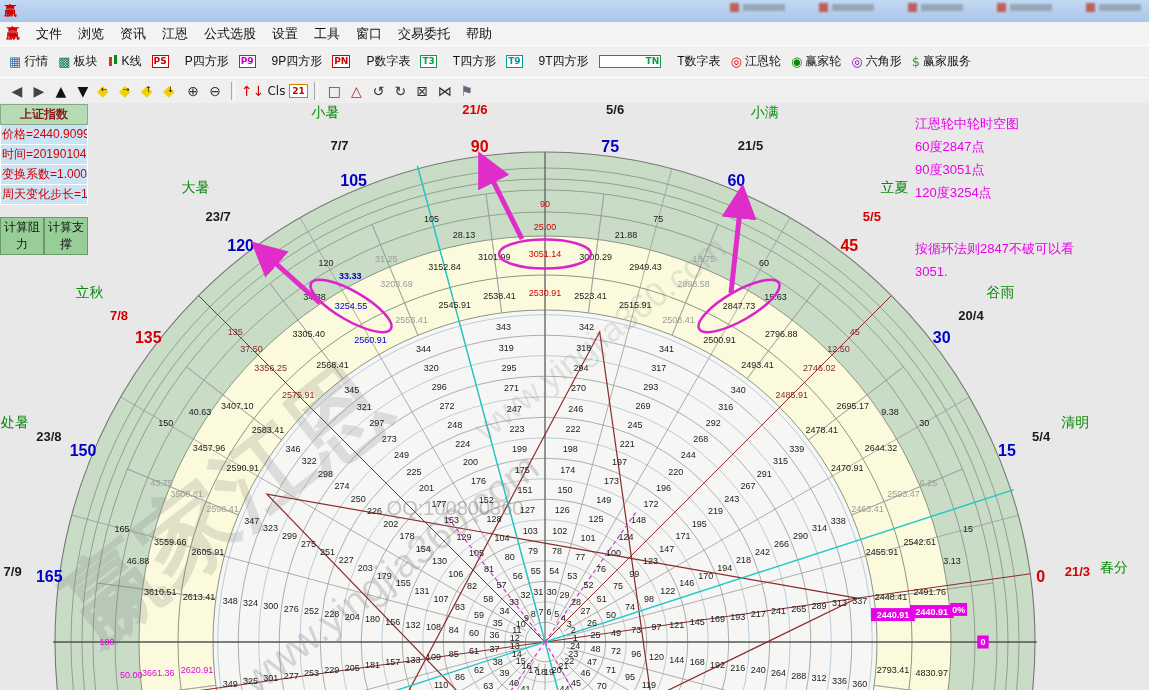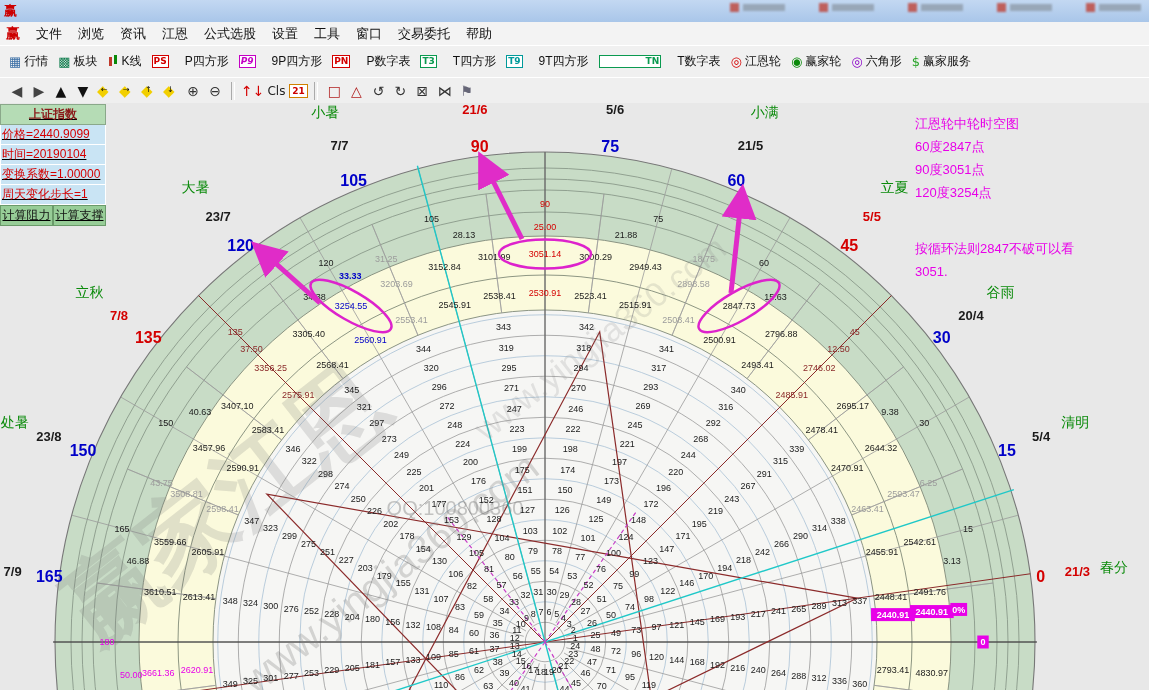--- a/index.html
+++ b/index.html
@@ -38,26 +38,26 @@
   .db-sep{width:2px;height:18px;border-left:1px solid #aaa;border-right:1px solid #fff;margin:0 5px;}
   .diamond{position:relative;width:16px;height:16px;display:inline-block;}
   .diamond::before{content:"◆";position:absolute;left:0;top:-1px;color:#f2cf00;font-size:15px;}
   .diamond span{position:absolute;left:4px;top:2px;font-size:8px;color:#111;z-index:1;}
   .cal{display:inline-block;border:1px solid #d08000;background:#fff;color:#c00;
     font:bold 9px "DejaVu Sans",sans-serif;padding:1px 2px;}
   
   .chart{position:absolute;top:103px;left:0;width:1149px;height:587px;background:#e8e8e8;}
   .chart svg{position:absolute;left:0;top:0;}
   
-  .info-panel{position:absolute;left:0;top:1px;width:106px;font-size:12px;z-index:5;text-decoration:underline;}
+  .info-panel{position:absolute;left:0;top:1px;width:88px;font-size:12px;z-index:5;}
   .ip-title{background:#b5dcb5;border:1px solid #8aa88a;color:#8b1a1a;font-weight:bold;
     text-align:center;padding:1px 0;}
   .ip-row{background:#c9e4f4;border:1px solid #ffffff;border-top:none;color:#d40000;
     padding:1px 1px;white-space:nowrap;overflow:hidden;}
-  .ip-btns{display:flex;}
+  .ip-btns{display:flex;margin-top:12px;}
   .ip-btn{flex:1;background:#97cd97;border:1px solid #6a9a6a;text-align:center;
     color:#111;padding:1px 0;cursor:default;}
   
   .annotation{position:absolute;left:915px;top:9px;color:#e800e8;font-size:13px;
     line-height:23px;z-index:4;pointer-events:none;white-space:nowrap;}
   .annotation .gap{height:33px;}
 </style>
 </head>
 <body>
 
@@ -105,21 +105,21 @@
       </span>
       <span class="tb-item">
         <span class="kline"></span>
         <span>K线</span>
       </span>
       <span class="tb-item">
         <span class="badge" style="color: rgb(212, 0, 0); border-color: rgb(212, 0, 0);">PS</span>
         <span>P四方形</span>
       </span>
       <span class="tb-item">
-        <span class="badge" style="color: rgb(196, 0, 196); border-color: rgb(196, 0, 196); font-style: italic;">P9</span>
+        <span class="badge" style="color: rgb(196, 0, 196); border-color: rgb(196, 0, 196);">P9</span>
         <span>9P四方形</span>
       </span>
       <span class="tb-item">
         <span class="badge" style="color: rgb(212, 0, 0); border-color: rgb(212, 0, 0);">PN</span>
         <span>P数字表</span>
       </span>
       <span class="tb-item">
         <span class="badge" style="color: rgb(10, 154, 80); border-color: rgb(10, 154, 80);">T3</span>
         <span>T四方形</span>
       </span>

